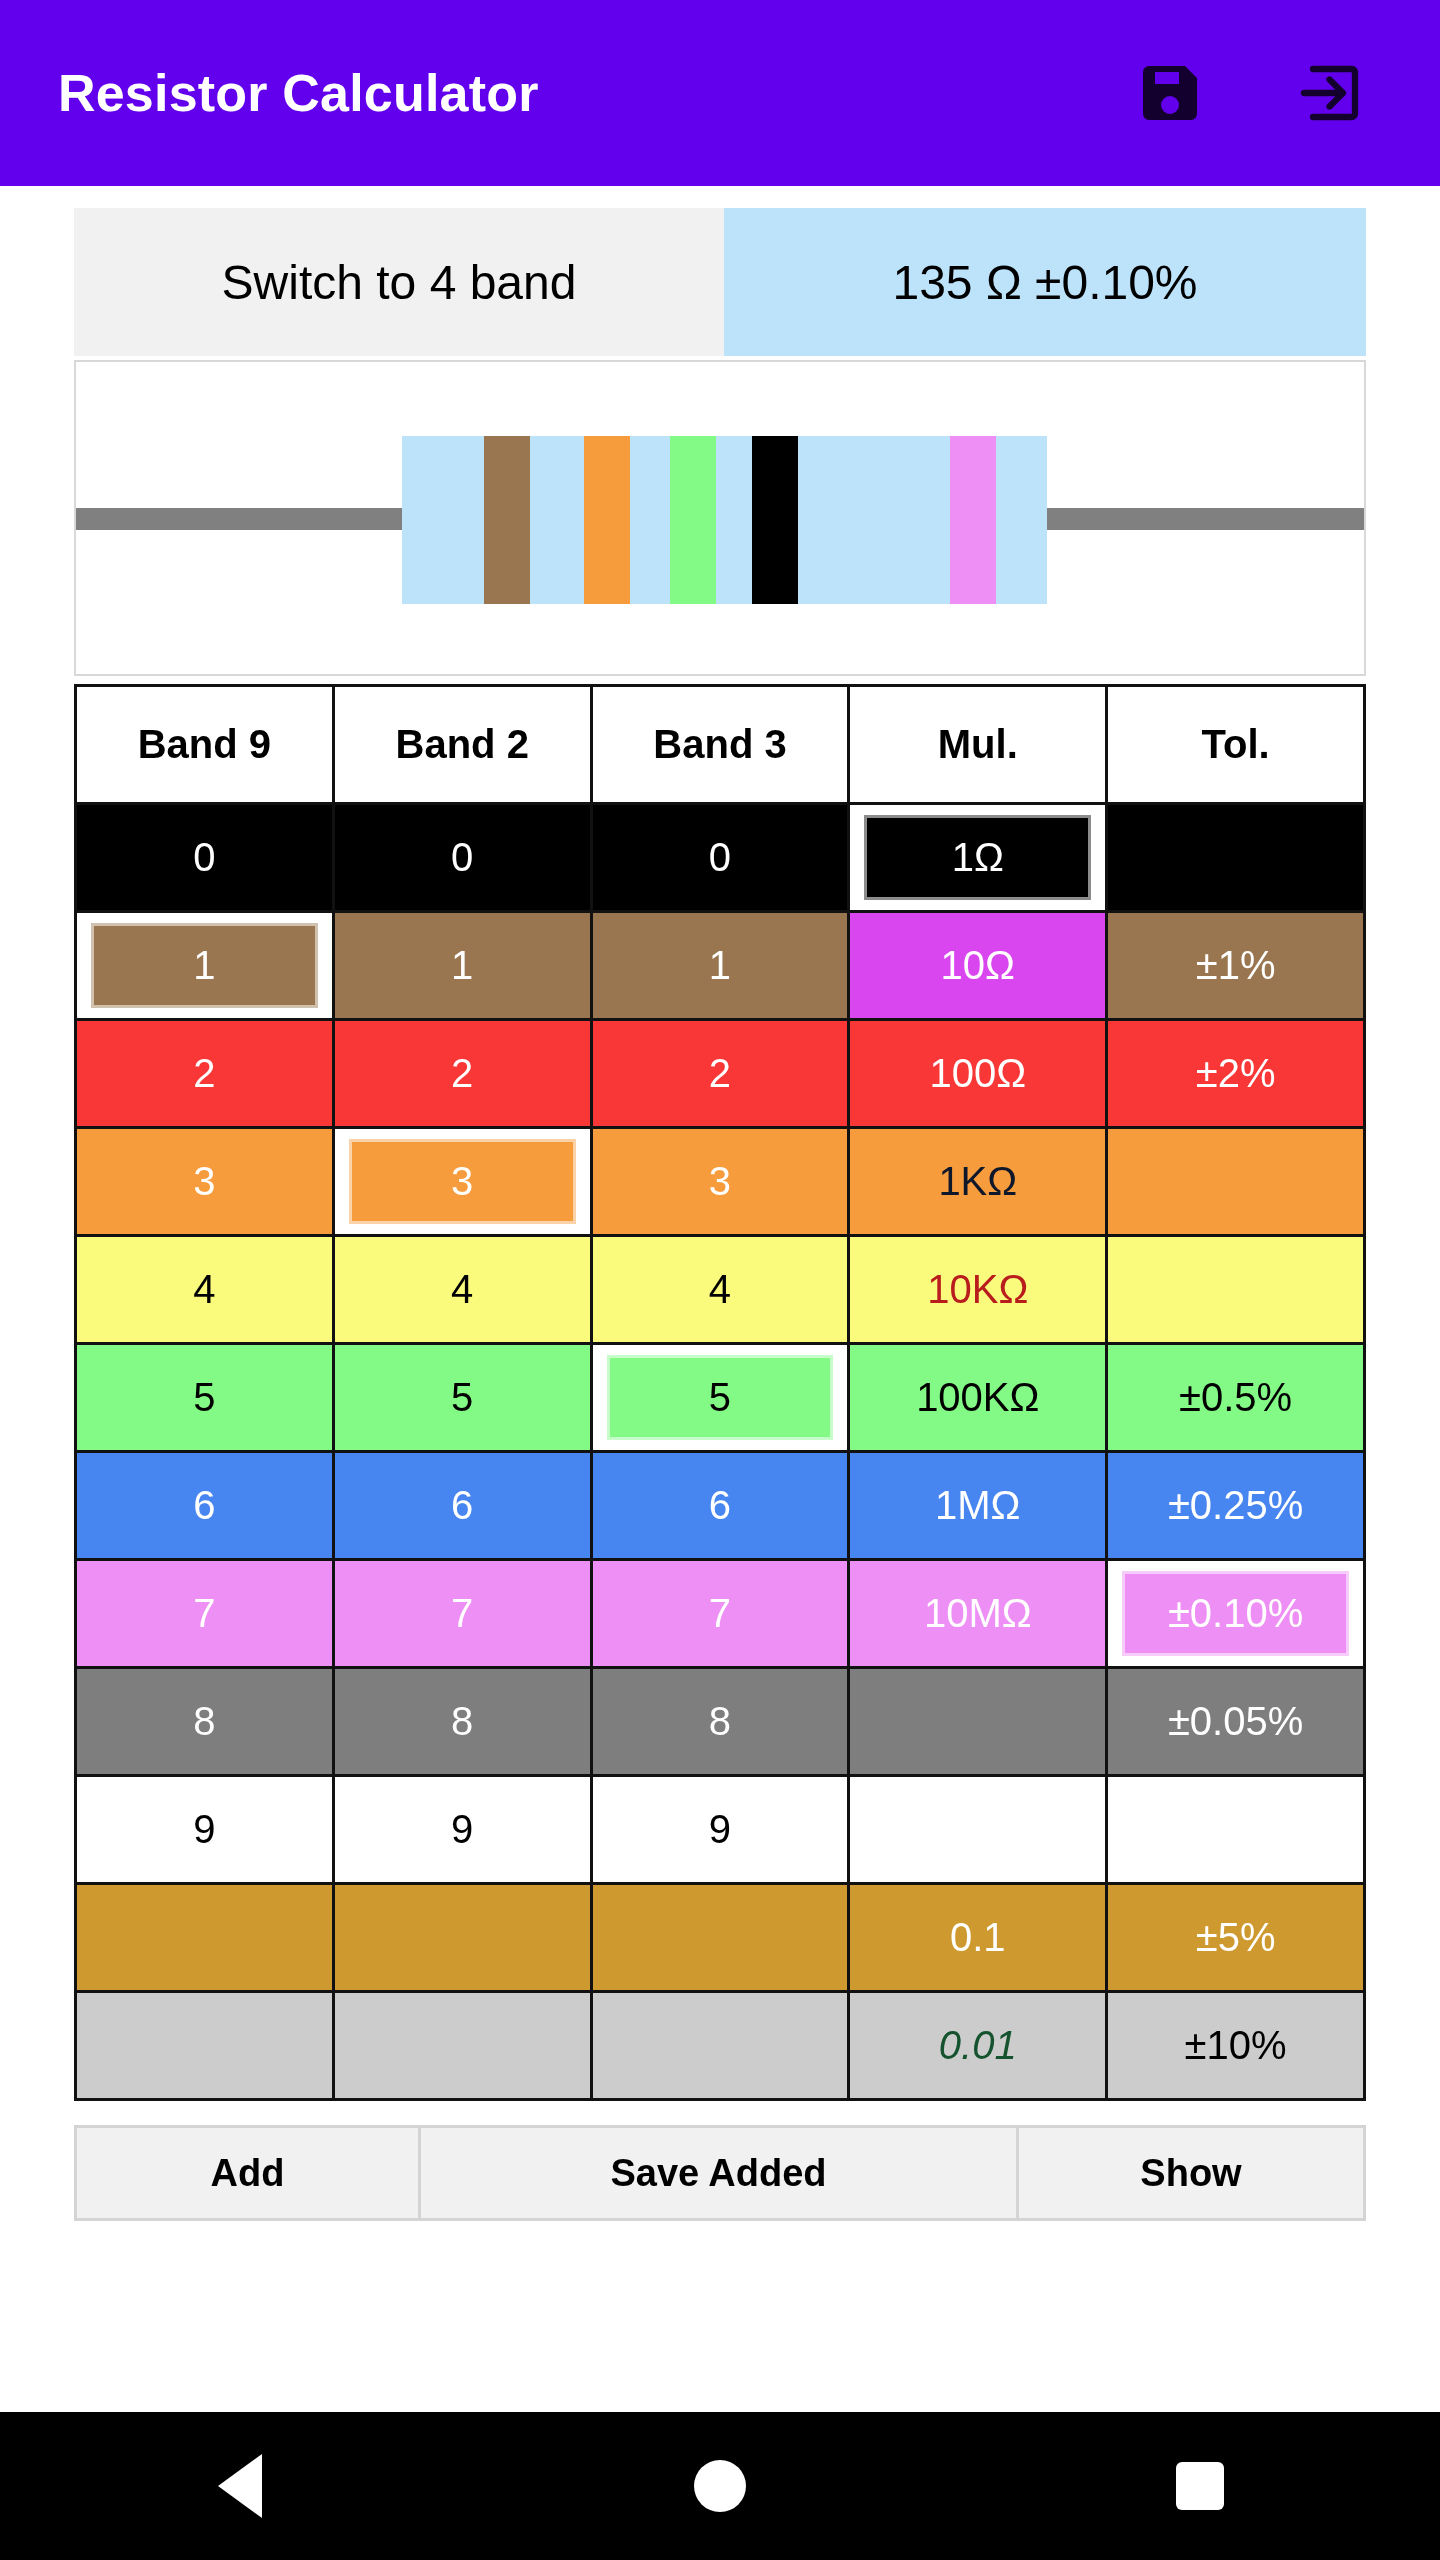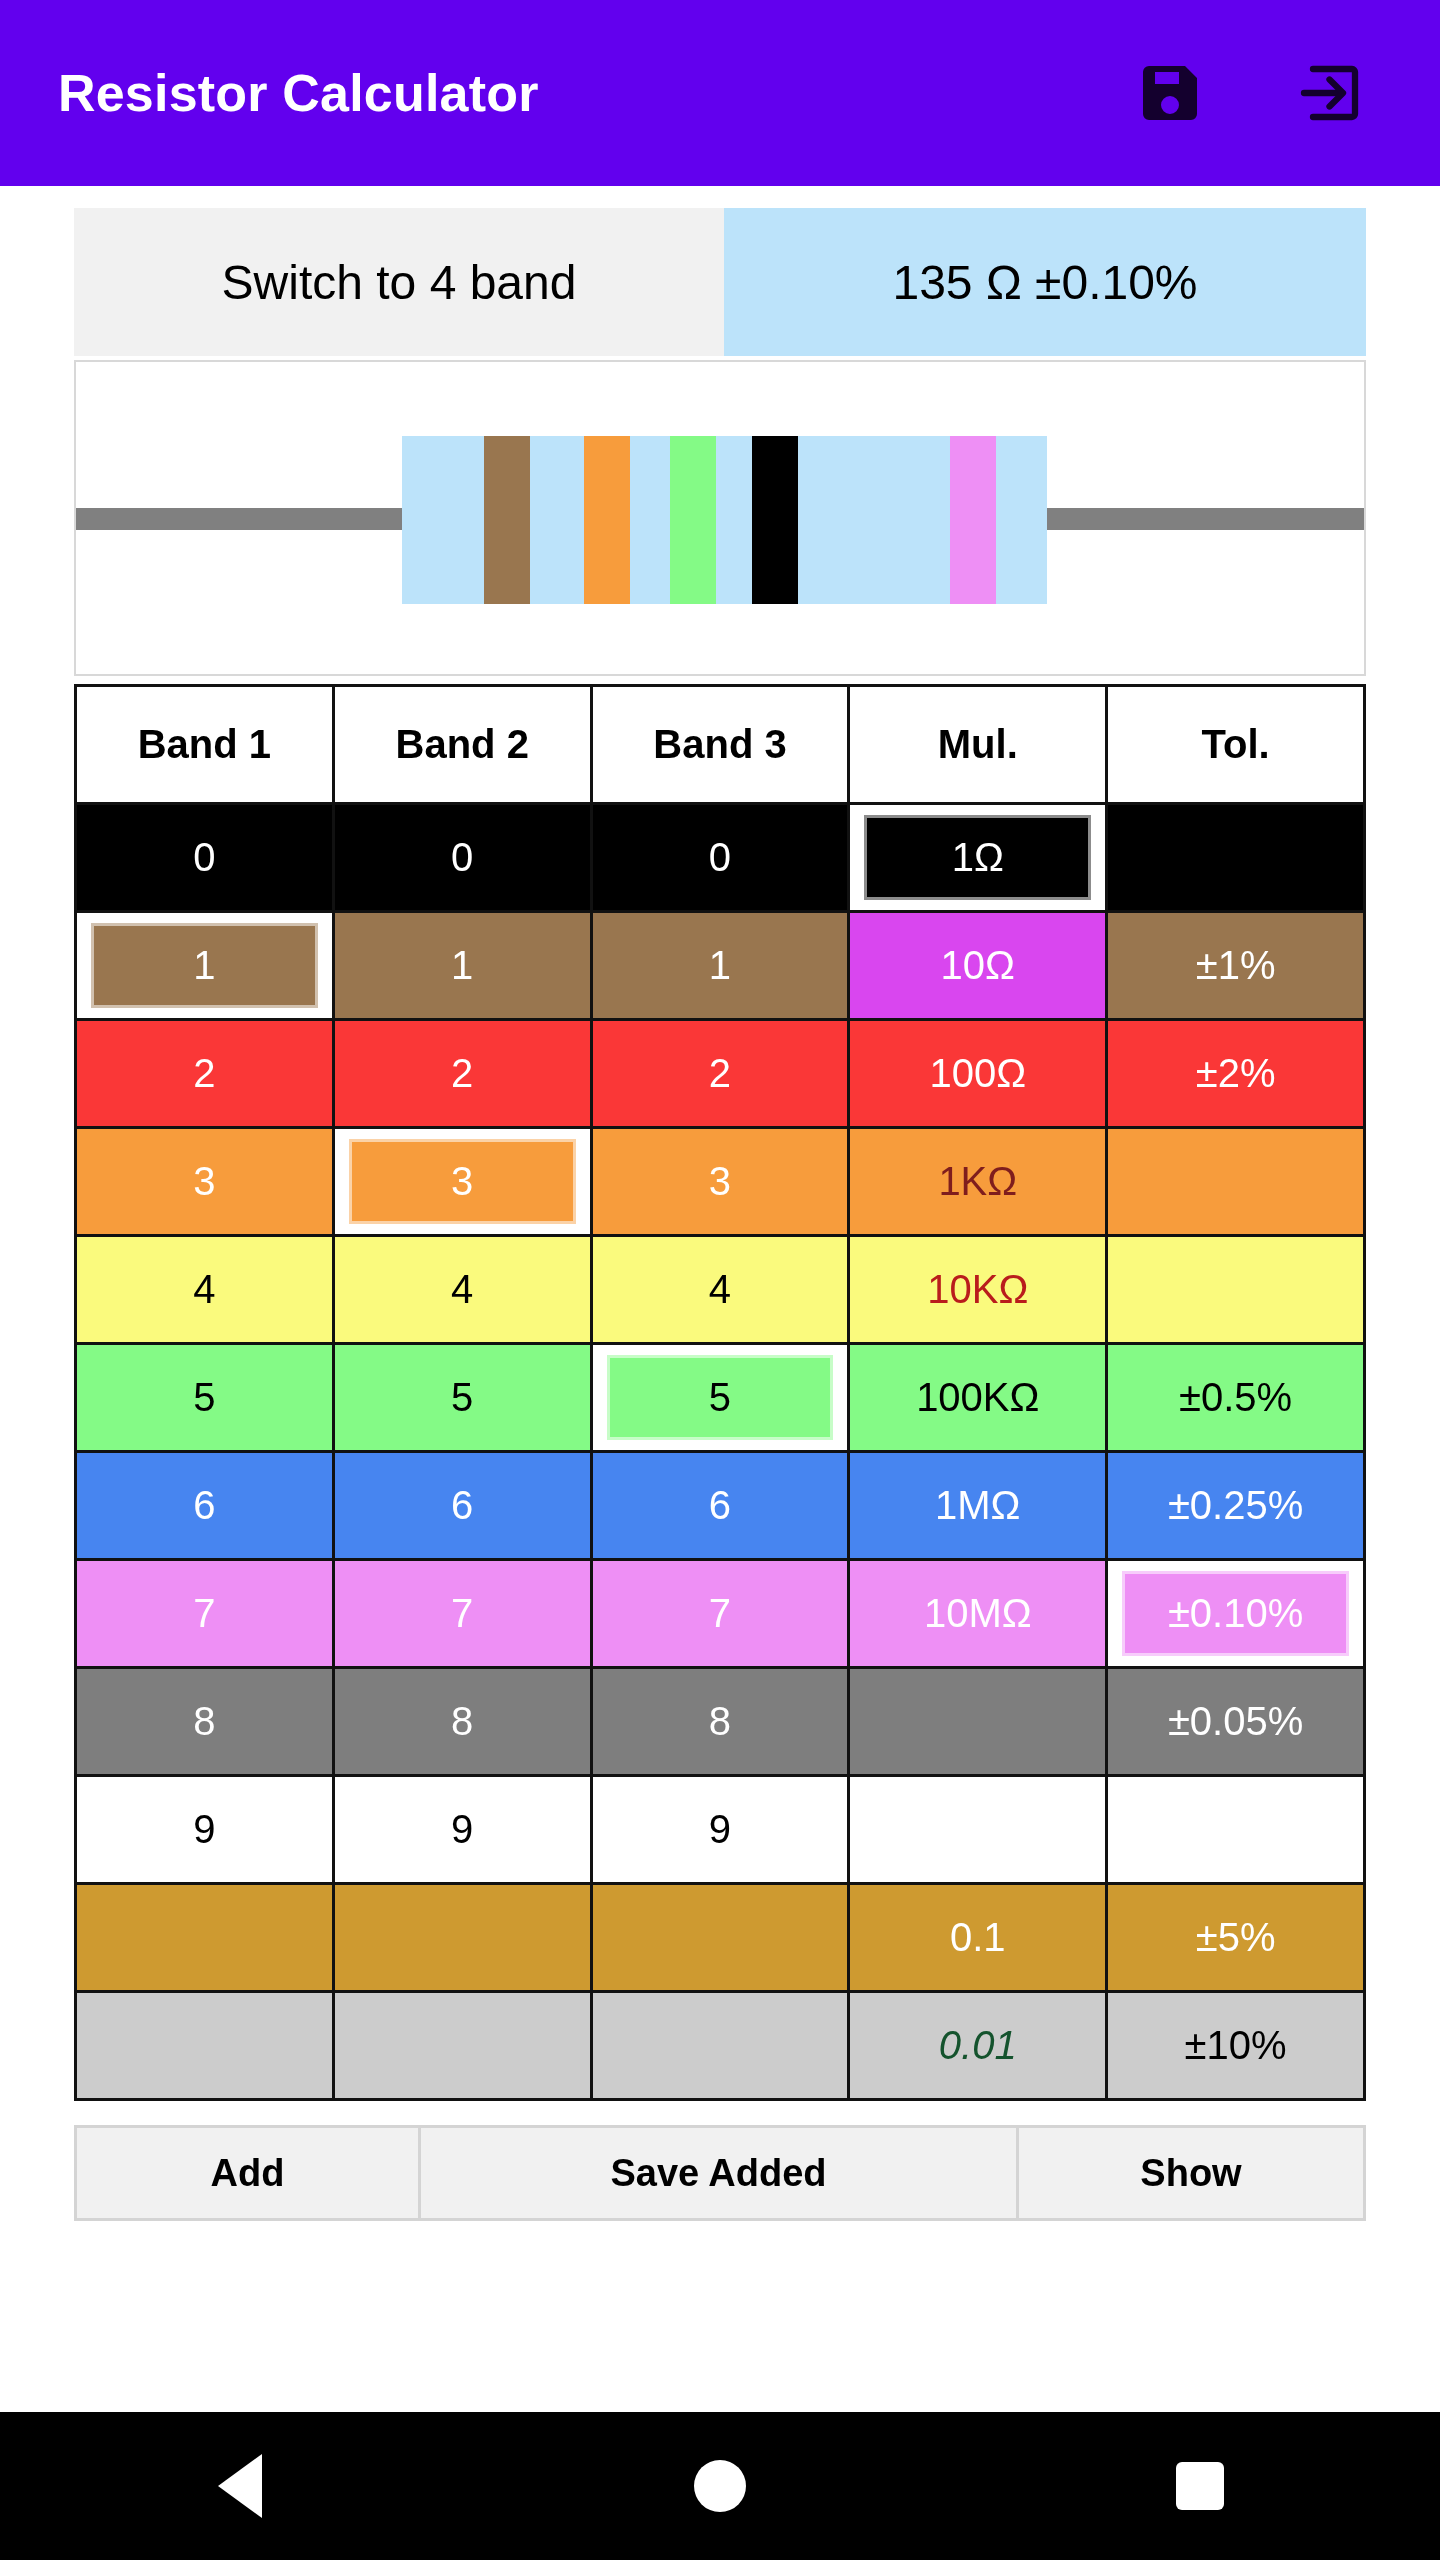--- a/index.html
+++ b/index.html
@@ -208,21 +208,21 @@
         <div class="band" style="left: 182px; width: 46px; background: rgb(247, 156, 60);"></div>
         <div class="band" style="left: 268px; width: 46px; background: rgb(132, 250, 134);"></div>
         <div class="band" style="left: 350px; width: 46px; background: rgb(0, 0, 0);"></div>
         <div class="band" style="left: 548px; width: 46px; background: rgb(238, 143, 245);"></div>
       </div>
   </div>
 
   <table class="table">
     <thead>
       <tr id="thead-row">
-          <th>Band 1</th>
+          <th>Band 9</th>
           <th>Band 2</th>
           <th>Band 3</th>
           <th>Mul.</th>
           <th>Tol.</th>
         </tr>
     </thead>
     <tbody id="tbody">
         <tr>
           <td style="background: rgb(0, 0, 0);">
             <div class="cell-inner" style="color: rgb(255, 255, 255);">0</div>
@@ -278,21 +278,21 @@
           <td style="background: rgb(247, 156, 60);">
             <div class="cell-inner" style="color: rgb(255, 255, 255);">3</div>
           </td>
           <td class="selected">
             <div class="cell-inner" style="color: rgb(255, 255, 255); background: rgb(247, 156, 60);">3</div>
           </td>
           <td style="background: rgb(247, 156, 60);">
             <div class="cell-inner" style="color: rgb(255, 255, 255);">3</div>
           </td>
           <td style="background: rgb(247, 156, 60);">
-            <div class="cell-inner" style="color: #7f1d1d;">1KΩ</div>
+            <div class="cell-inner" style="color: #0f172a;">1KΩ</div>
           </td>
           <td style="background: rgb(247, 156, 60);">
             <div class="cell-inner" style="color: rgb(255, 255, 255);"></div>
           </td>
         </tr>
         <tr>
           <td style="background: rgb(250, 250, 125);">
             <div class="cell-inner" style="color: rgb(0, 0, 0);">4</div>
           </td>
           <td style="background: rgb(250, 250, 125);">

